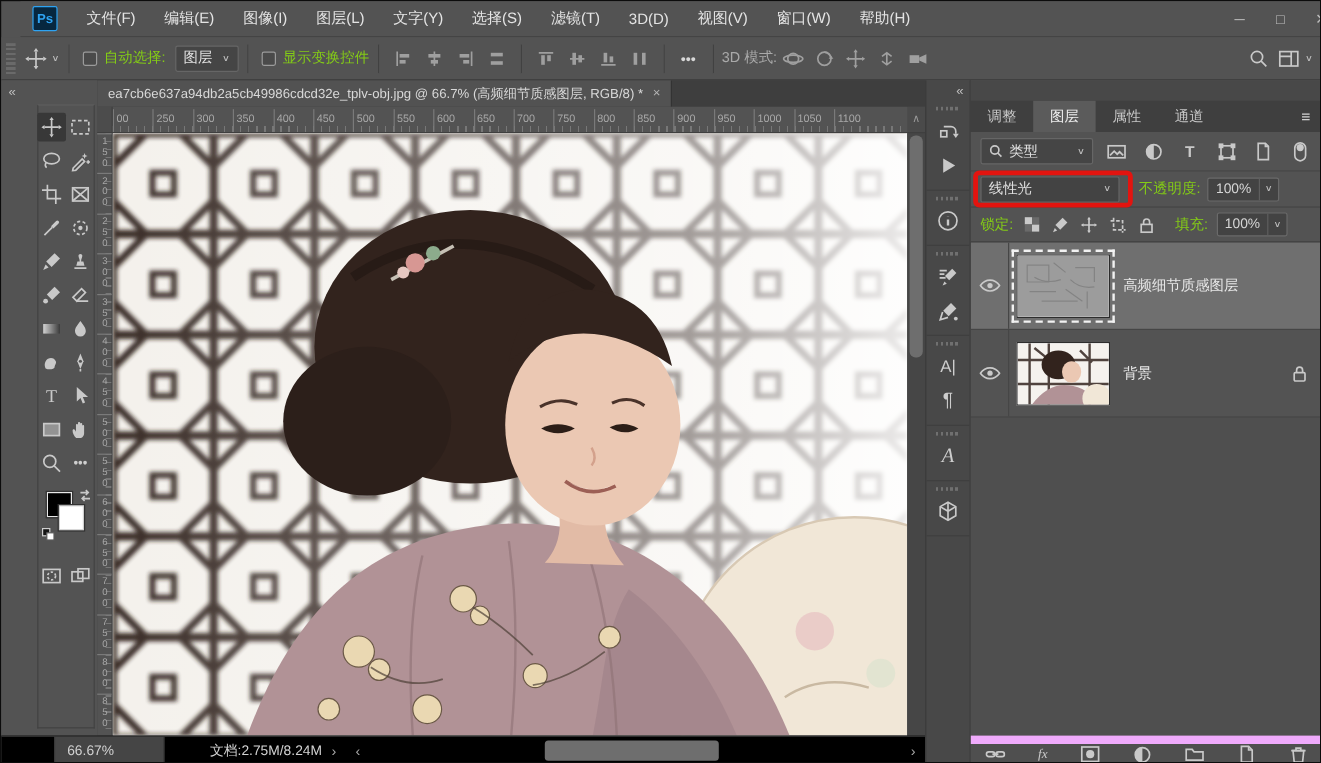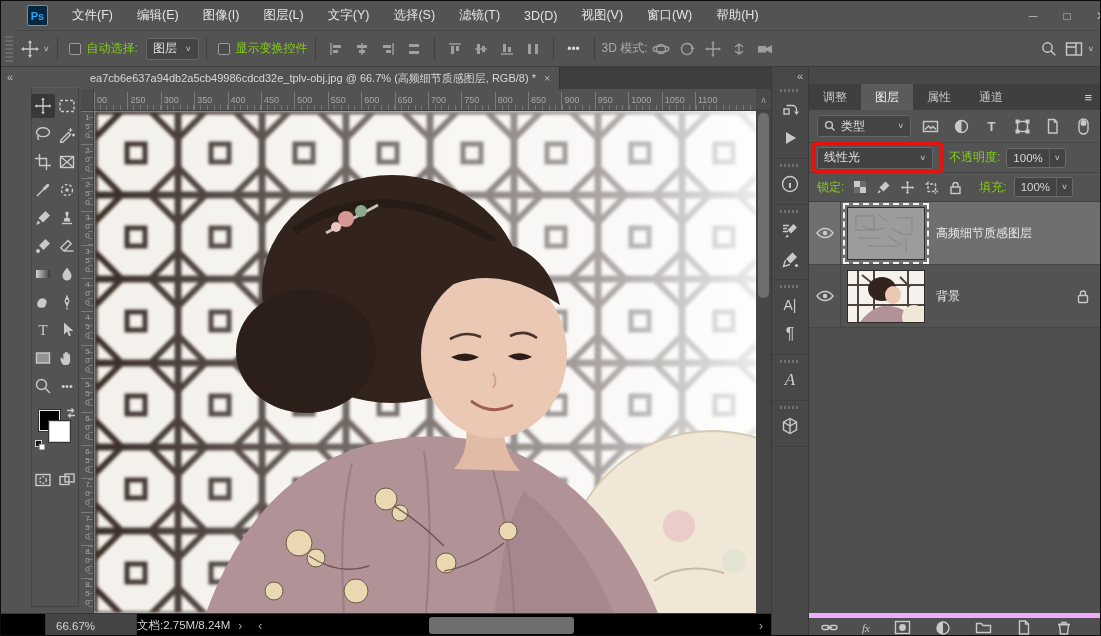--- a/index.html
+++ b/index.html
@@ -58,21 +58,21 @@
   #canvasrow{display:flex;height:502px}
   #rulerleft{width:13px;background:repeating-linear-gradient(0deg,transparent 0 5.7px,#777 5.7px 6.7px) right/5px 100% no-repeat,#535353;border-right:1px solid #3f3f3f}
   #rulerleft span{display:block;height:33.4px;writing-mode:vertical-rl;text-orientation:upright;font-size:8px;color:#a8a8a8;line-height:12px;border-top:1px solid #7a7a7a;padding-top:1px}
   #canvas{width:662px;height:502px;background:#f6f3ef;overflow:hidden}
   #vscroll{width:15px;background:#464646;position:relative}
   #vthumb{position:absolute;left:2px;top:2px;width:11px;height:185px;background:#6e6e6e;border-radius:5px}
 
   
   #statusbar{left:0;top:612px;width:770px;height:24px;background:#000000;border-top:1px solid #383838;display:flex;align-items:center;font-size:11.5px;color:#d2d2d2}
   #zoomfield{width:92px;height:100%;display:flex;align-items:center;padding-left:10px;background:#454545;border-left:1px solid #383838;border-right:1px solid #383838;margin-left:44px}
-  #docinfo{white-space:nowrap}
+  #docinfo{margin-left:38px;white-space:nowrap}
   .sarrow{color:#a8a8a8;font-size:12px;padding:0 8px}
   #hscroll{position:relative;flex:1;height:100%;margin-right:14px}
   #hthumb{position:absolute;left:34%;top:3px;width:145px;height:17px;background:#6e6e6e;border-radius:3px}
 
   
   #minidock{left:770px;top:66px;width:38px;height:570px;background:#484848;border-left:1px solid #3a3a3a;border-right:1px solid #3a3a3a}
   .dockgrp{padding:2px 0 4px;border-bottom:1px solid #3f3f3f}
   .grip{height:3px;margin:3px 8px 4px;background:repeating-linear-gradient(90deg,#707070 0 2px,transparent 2px 4px)}
   .dbtn{width:26px;height:26px;margin:3px auto;display:flex;align-items:center;justify-content:center}
   #minidock .collapse{display:block;text-align:right;padding:3px 6px 2px}
@@ -89,28 +89,28 @@
   .fbtn{width:22px;height:22px;display:flex;align-items:center;justify-content:center}
   #rp-blend{position:relative;height:30px;background:#535353;display:flex;align-items:center;padding:0 8px;gap:6px;border-bottom:1px solid #444}
   #blendcombo{width:116px;justify-content:space-between;background:#434343}
   #redbox{position:absolute;left:2px;top:-1px;width:133px;height:31px;border:4px solid #e3140f;border-radius:5px;pointer-events:none;z-index:6}
   .vcombo{display:flex;align-items:center;height:20px;background:#434343;border:1px solid #6a6a6a;border-radius:2px;font-size:11.5px}
   .vcombo .val{padding:0 6px;min-width:38px;text-align:right}
   .vcombo .dd{width:16px;align-self:stretch;display:flex;align-items:center;justify-content:center;border-left:1px solid #5e5e5e}
   #rp-lock{height:29px;background:#535353;display:flex;align-items:center;padding:0 8px;gap:7px;border-bottom:1px solid #414141;font-size:12px}
   .lockbtn{width:17px;height:17px;display:flex;align-items:center;justify-content:center}
   #rp-list{flex:1;background:#4f4f4f;overflow:hidden}
-  .lrow{height:63px;display:flex;align-items:center;border-bottom:1px solid #454545;background:#535353}
+  .lrow{height:73px;display:flex;align-items:center;border-bottom:1px solid #454545;background:#535353}
   .lrow.sel{background:#6f6f6f}
   .eyecell{width:32px;align-self:stretch;display:flex;align-items:center;justify-content:center;border-right:1px solid #464646}
   .lthumb{width:78px;height:53px;margin:0 11px 0 6px;border:1px solid #2d2d2d;background:#fff;position:relative;flex:none}
   .lrow.sel .lthumb{outline:2px dashed #f2f2f2;outline-offset:2px}
   .lname{font-size:12px;color:#e8e8e8;flex:1;white-space:nowrap}
   .llock{margin-right:12px}
-  #rp-bottom{height:24px;background:#4f4f4f;border-top:5px solid #f0abfc;display:flex;align-items:center;justify-content:flex-start;gap:24px;padding:0 12px}
+  #rp-bottom{height:24px;background:#4f4f4f;border-top:7px solid #f0abfc;display:flex;align-items:center;justify-content:space-between;gap:24px;padding:0 12px}
 
   #watermark{right:3px;bottom:-2px;z-index:30;font-size:31px;font-weight:bold;letter-spacing:1px;color:#fff;white-space:nowrap;
     text-shadow:2px 2px 0 #151515,-2px 2px 0 #151515,2px -2px 0 #151515,-2px -2px 0 #151515,0 3px 0 #151515,3px 0 0 #151515}
 </style>
 </head>
 <body>
 
 <div id="win">
 
   <div id="menubar" class="abs flex">

